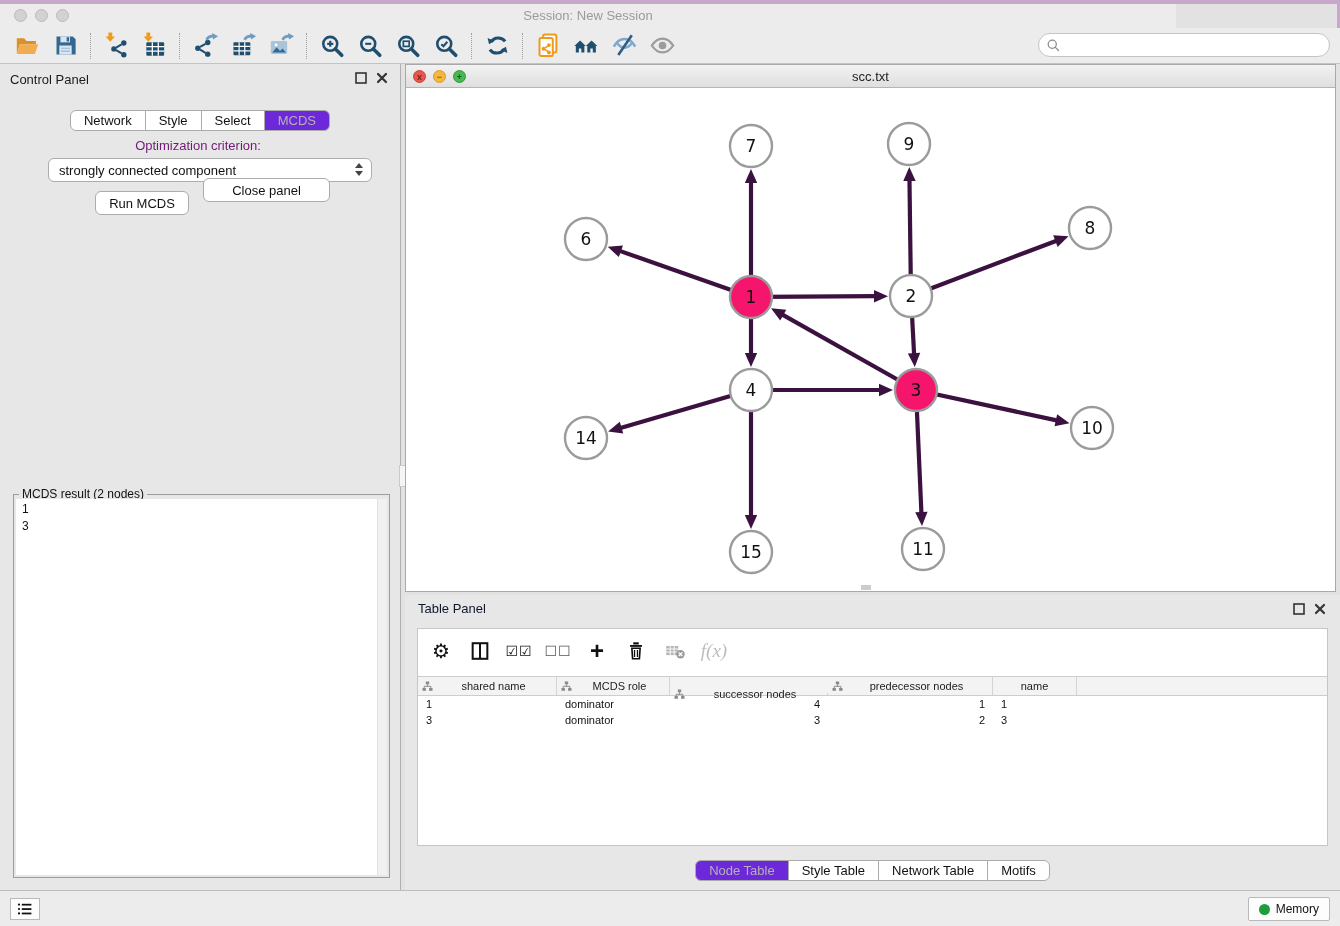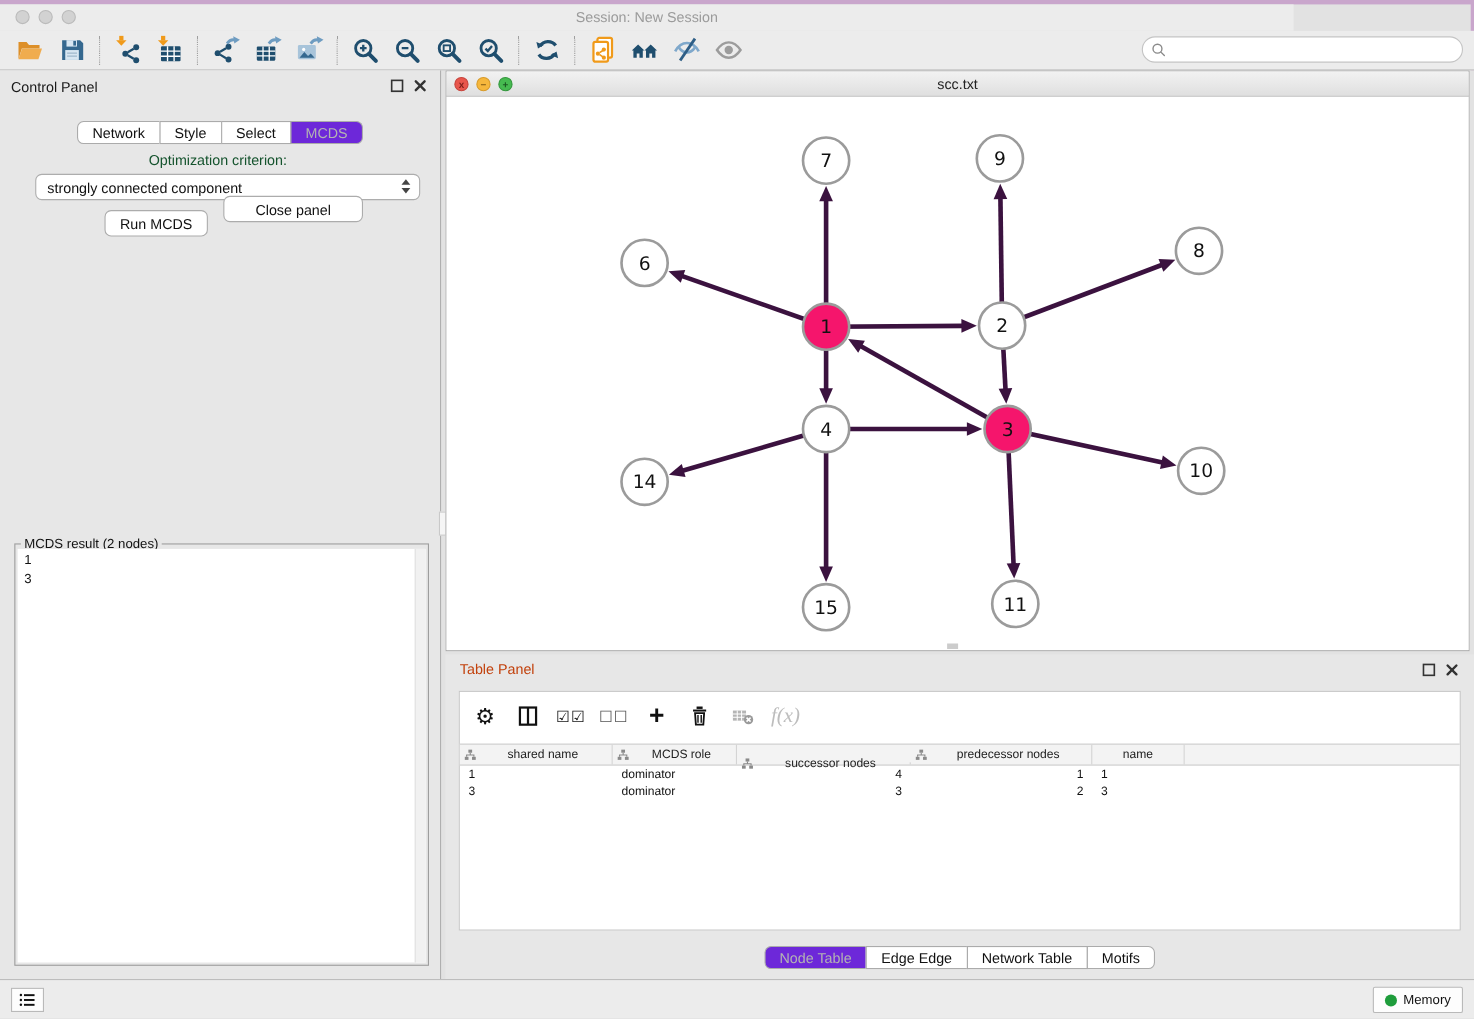--- a/index.html
+++ b/index.html
@@ -31,22 +31,22 @@
   .panel-head { position:absolute; left:0; right:0; top:0; height:28px; }
   .panel-head .ph-title { position:absolute; left:10px; top:8px; font-size:13px; color:#1A1A1A; }
   .ph-btns { position:absolute; right:12px; top:8px; display:flex; gap:9px; }
   .ph-btns svg { width:12px; height:12px; cursor:pointer; }
   .tabrow { position:absolute; left:0; right:0; display:flex; justify-content:center; }
   .control-panel .tabrow { top:33px;margin-top:13px; }
   .tab { height:21px; line-height:19px; padding:0 13px; background:#FFFFFF; border:1px solid #ABABAB; font-size:13px; color:#111; margin-left:-1px; cursor:pointer; white-space:nowrap; }
   .tab:first-child { border-radius:6px 0 0 6px; margin-left:0; }
   .tab:last-child { border-radius:0 6px 6px 0; }
   .tab.active { background:#6d28d9; color:#B3B3B3; }
-  .opt-label { position:absolute; left:0; right:4px; top:74px; text-align:center; font-size:13px; color:#14532d; }
-  .combo { position:absolute; left:32px; top:94px; width:350px; height:24px; background:#fff; border:1px solid #ADADAD; border-radius:6px; font-size:13px; color:#111; display:flex; align-items:center; padding:0 24px 0 10px; cursor:pointer; }
+  .opt-label { position:absolute; left:0; right:4px; top:74px; text-align:center; font-size:13px; color:#701a75; }
+  .combo { position:absolute; left:48px; top:94px; width:324px; height:24px; background:#fff; border:1px solid #ADADAD; border-radius:6px; font-size:13px; color:#111; display:flex; align-items:center; padding:0 24px 0 10px; cursor:pointer; }
   .combo .stepper { position:absolute; right:8px; top:4px; display:flex; flex-direction:column; gap:3px; }
   .combo .stepper i { display:block; width:0; height:0; border-left:4px solid transparent; border-right:4px solid transparent; }
   .combo .stepper .up { border-bottom:5px solid #444; }
   .combo .stepper .dn { border-top:5px solid #444; }
   .btn { position:absolute; height:24px; background:#fff; border:1px solid #ACACAC; border-radius:6px; font-size:13px; color:#111; font-family:"Liberation Sans",sans-serif; cursor:pointer; }
   .btn-run { left:95px; top:127px; width:94px; }
   .btn-close { left:203px; top:114px; width:127px; }
   .result-group { position:absolute; left:13px; right:10px; top:430px; bottom:12px; border:1px solid #9D9D9D; }
   .result-legend { position:absolute; left:5px; top:-8px; background:#E7E7E7; padding:0 3px; font-size:12px; color:#111; }
   .result-area { position:absolute; left:2px; right:2px; top:4px; bottom:2px; background:#fff; font-size:12px; color:#111; line-height:17px; padding:2px 6px; overflow:hidden; }
@@ -62,21 +62,21 @@
   .nl { width:13px; height:13px; border-radius:50%; font-size:9px; font-weight:bold; display:flex; align-items:center; justify-content:center; cursor:pointer; }
   .nl-close { background:#E8564C; border:1px solid #C8443C; color:#7E1F1A; }
   .nl-min { background:#F6B73C; border:1px solid #D89B2A; color:#8A611A; }
   .nl-max { background:#46BA50; border:1px solid #35983E; color:#1C5A22; }
   .net-title { position:absolute; left:0; right:0; top:4px; text-align:center; font-size:13px; color:#222; }
   .net-canvas { position:absolute; left:0; top:23px; width:929px; height:503px; background:#fff; }
   .net-hscroll-nub { position:absolute; left:455px; bottom:1px; width:10px; height:5px; background:#CCC; }
 
   
   .table-panel { position:absolute; left:405px; top:595px; width:935px; height:295px; background:#E7E7E7; }
-  .table-panel .ph-title { position:absolute; left:13px; top:6px; font-size:13px; color:#c2410c; }
+  .table-panel .ph-title { position:absolute; left:13px; top:6px; font-size:13px; color:#0f172a; }
   .tp-card { position:absolute; left:12px; right:12px; top:33px; bottom:44px; background:#fff; border:1px solid #C6C6C6; }
   .tp-icons { position:absolute; left:10px; top:7px; height:30px; display:flex; align-items:center; gap:13px; }
   .tpi { width:26px; height:26px; display:flex; align-items:center; justify-content:center; cursor:pointer; font-size:20px; color:#111; }
   .tpi svg { width:22px; height:22px; }
   .tpi.disabled { cursor:default; }
   .tpi .glyphpair { font-size:14px; letter-spacing:1px; color:#111; }
   .tpi .plus { font-size:24px; font-weight:bold; line-height:20px; }
   .fx-label { font-family:"Liberation Serif", serif; font-style:italic; font-size:19px; color:#BDBDBD; }
   .tp-table { position:absolute; left:0; right:0; top:47px; }
   .thead { display:flex; height:20px; background:#F3F3F3; border-top:1px solid #CDCDCD; border-bottom:1px solid #CDCDCD; }
@@ -520,21 +520,21 @@
               <div class="td" style="width: 113px; text-align: left;">dominator</div>
               <div class="td" style="width: 158px; text-align: right;">3</div>
               <div class="td" style="width: 165px; text-align: right;">2</div>
               <div class="td" style="width: 84px; text-align: left;">3</div>
             </div>
           </div>
       </div>
     </div>
     <div class="tabrow" style="position:absolute; left:0; right:0;">
         <div class="tab active">Node Table</div>
-        <div class="tab">Edge Edge</div>
+        <div class="tab">Style Table</div>
         <div class="tab">Network Table</div>
         <div class="tab">Motifs</div>
       </div>
   </div>
 
   <div class="statusbar">
     <div class="sb-list-btn">
       <svg viewBox="0 0 20 16">
         <circle cx="2.5" cy="2.5" r="1.4" fill="#111"></circle>
           <rect x="6" y="1.5" width="12" height="2.2" fill="#111"></rect>

